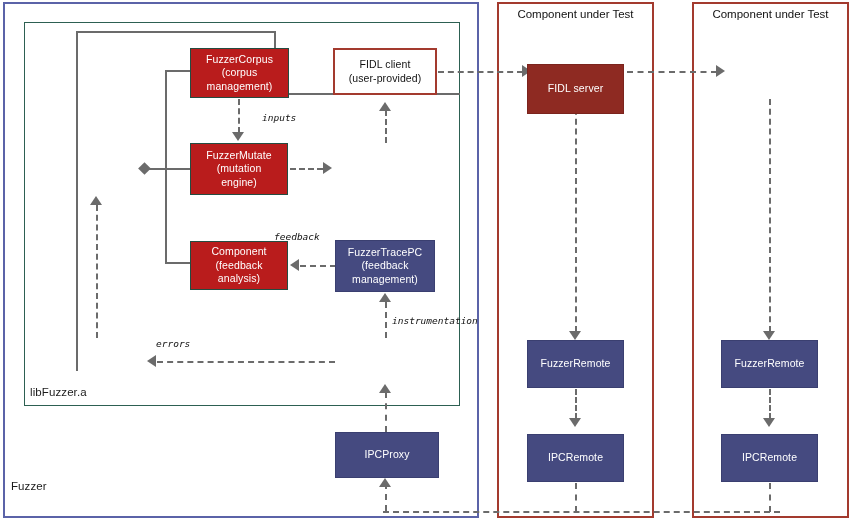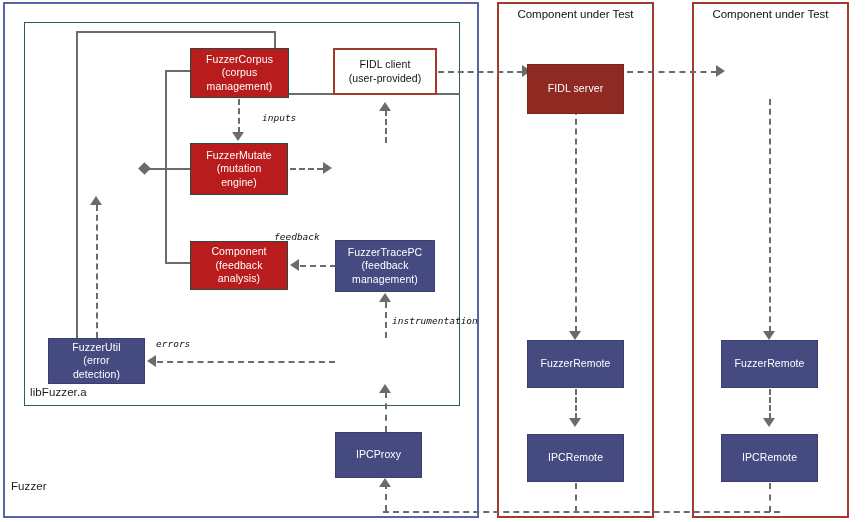--- a/index.html
+++ b/index.html
@@ -213,30 +213,23 @@
   </div>
 
   <div class="node n-blue" style="left:335px;top:240px;width:100px;height:52px;">
     <div>
       <span>FuzzerTracePC</span>
       <span>(feedback</span>
       <span>management)</span>
     </div>
   </div>
 
-  <div class="node n-blue" style="left:48px;top:338px;width:97px;height:46px;">
-    <div>
-      <span>FuzzerUtil</span>
-      <span>(error</span>
-      <span>detection)</span>
-    </div>
-  </div>
-
-
-  <div class="node n-blue" style="left:335px;top:432px;width:87px;height:46px;">
+
+
+  <div class="node n-blue" style="left:335px;top:432px;width:104px;height:46px;">
     <div>
       <span>IPCProxy</span>
     </div>
   </div>
 
   <div class="node n-red" style="left:527px;top:48px;width:97px;height:50px;margin-top:16px;">
     <div>
       <span>FIDL server</span>
     </div>
   </div>

